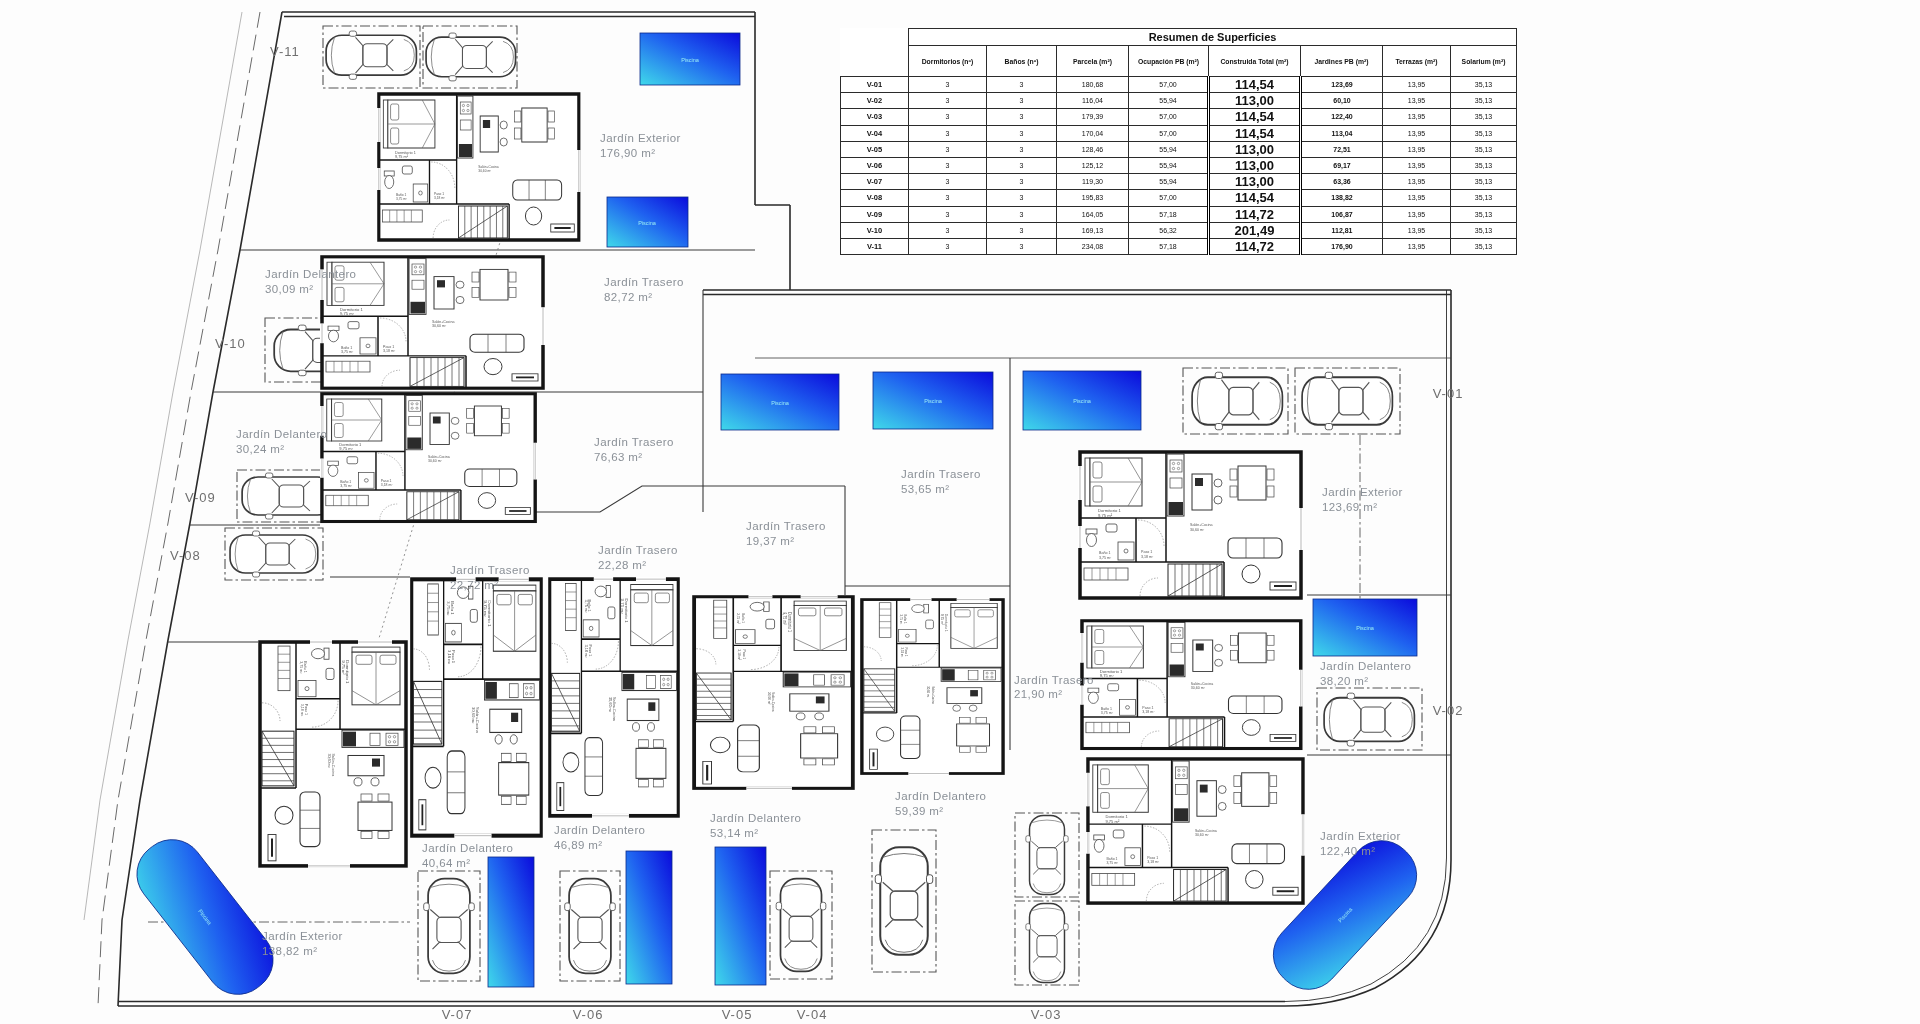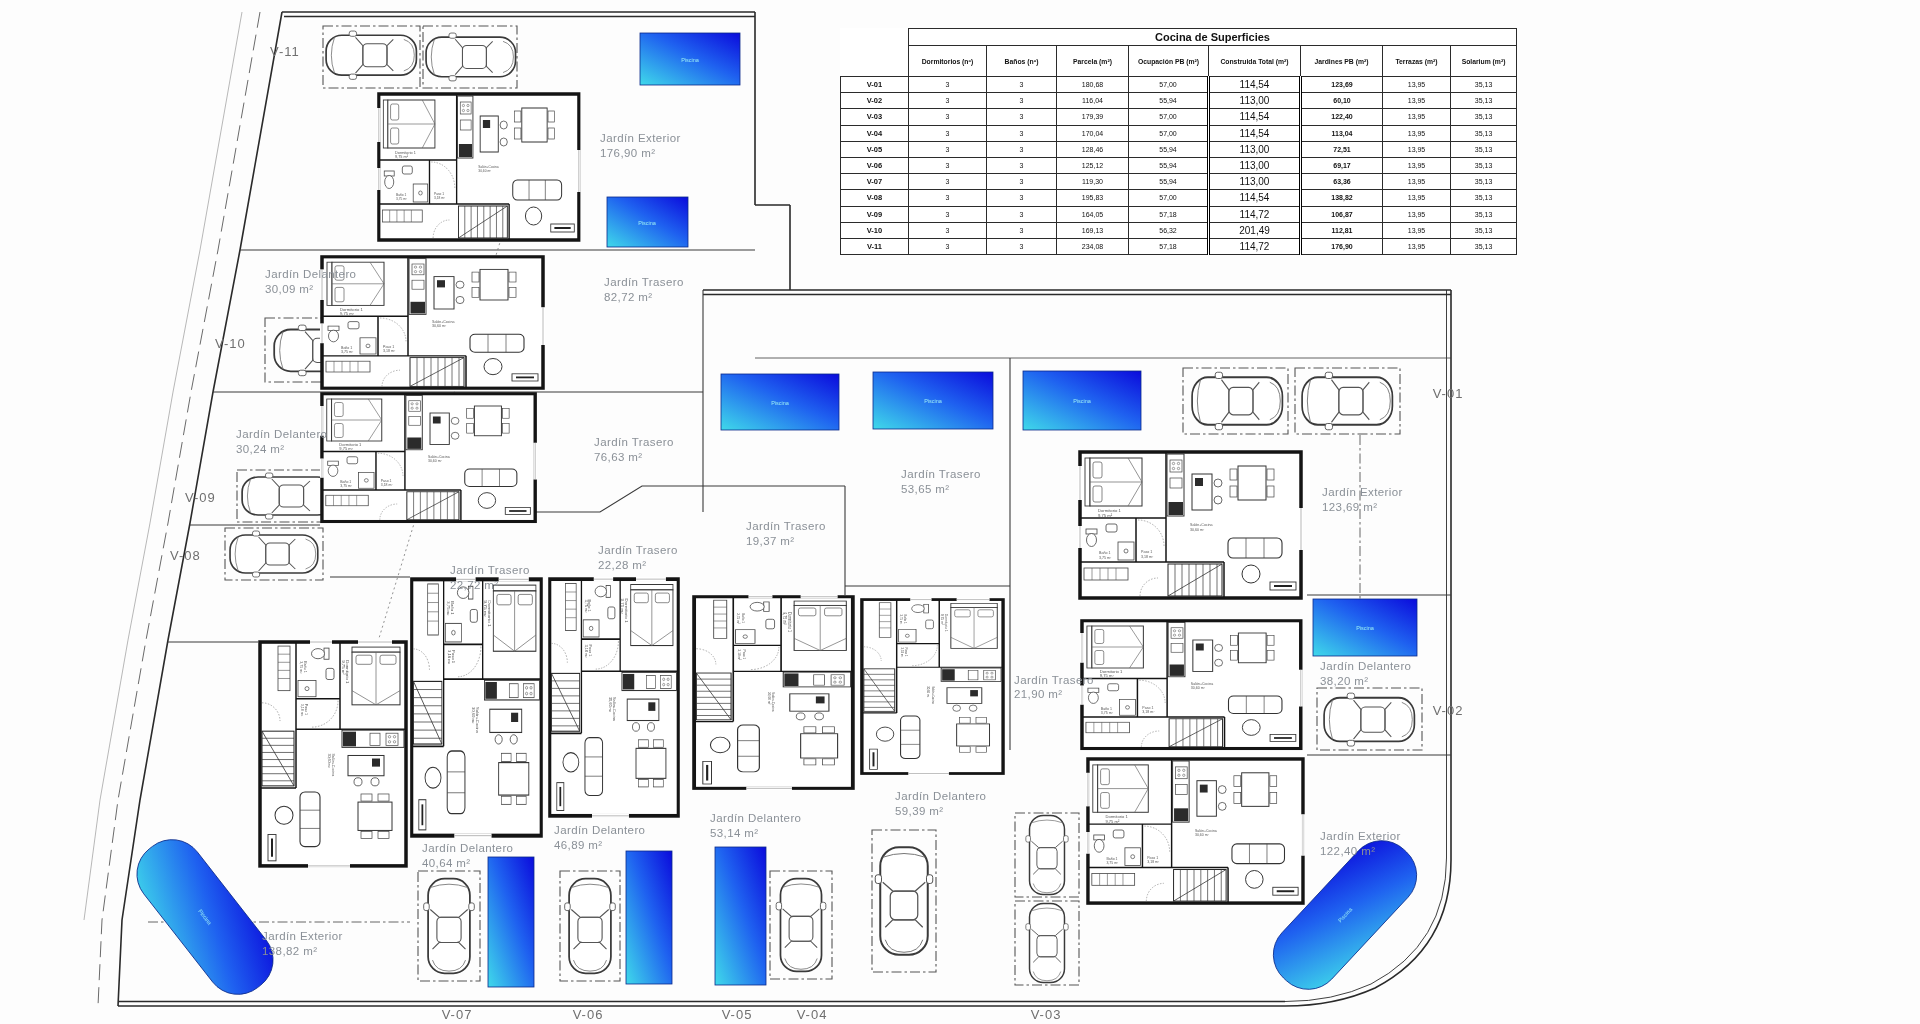--- a/index.html
+++ b/index.html
@@ -10,21 +10,21 @@
   .sumtable{position:absolute;left:840px;top:28px;width:676px;border-collapse:collapse;
             table-layout:fixed;color:#111;background:#fff;}
   .sumtable td,.sumtable th{border:1px solid #2b2b2b;text-align:center;vertical-align:middle;
             padding:0 1px;overflow:hidden;white-space:nowrap;}
   .sumtable .blank{border:none;background:transparent;}
   .sumtable .ttl{height:16px;font-size:11px;font-weight:bold;}
   .sumtable .ch{height:30px;font-size:6.8px;font-weight:bold;}
   .sumtable td{height:15.2px;font-size:7px;}
   .sumtable .u{font-weight:bold;font-size:7.5px;}
   .sumtable .ct{border-left:3px double #000;border-right:3px double #000;
-                font-weight:normal;font-size:10px;}
+                font-weight:bold;font-size:13px;}
   .sumtable .j{font-weight:bold;}
   
   .glabel{fill:#8a9097;font-size:11.5px;letter-spacing:.4px;}
   .vlabel{fill:#6f6f6f;font-size:13px;letter-spacing:1px;}
   .pooltxt{fill:#9beef5;font-size:5.5px;}
   .roomtxt{fill:#555;font-size:4.2px;}
   .roomtxt2{fill:#555;font-size:3.6px;}
 </style>
 </head>
 <body>
@@ -292,21 +292,21 @@
         <col style="width:72px">
     <col style="width:80px">
         <col style="width:92px">
         <col style="width:82px">
         <col style="width:68px">
         <col style="width:66px">
   </colgroup>
   <tbody>
         <tr>
     <td class="blank"></td>
-    <th class="ttl" colspan="8">Cocina de Superficies</th>
+    <th class="ttl" colspan="8">Resumen de Superficies</th>
   </tr>
   <tr>
     <td class="blank"></td>
     <th class="ch">Dormitorios (nº)</th>
     <th class="ch">Baños (nº)</th>
     <th class="ch">Parcela (m²)</th>
     <th class="ch">Ocupación PB (m²)</th>
     <th class="ch">Construida Total (m²)</th>
     <th class="ch">Jardines PB (m²)</th>
     <th class="ch">Terrazas (m²)</th>

